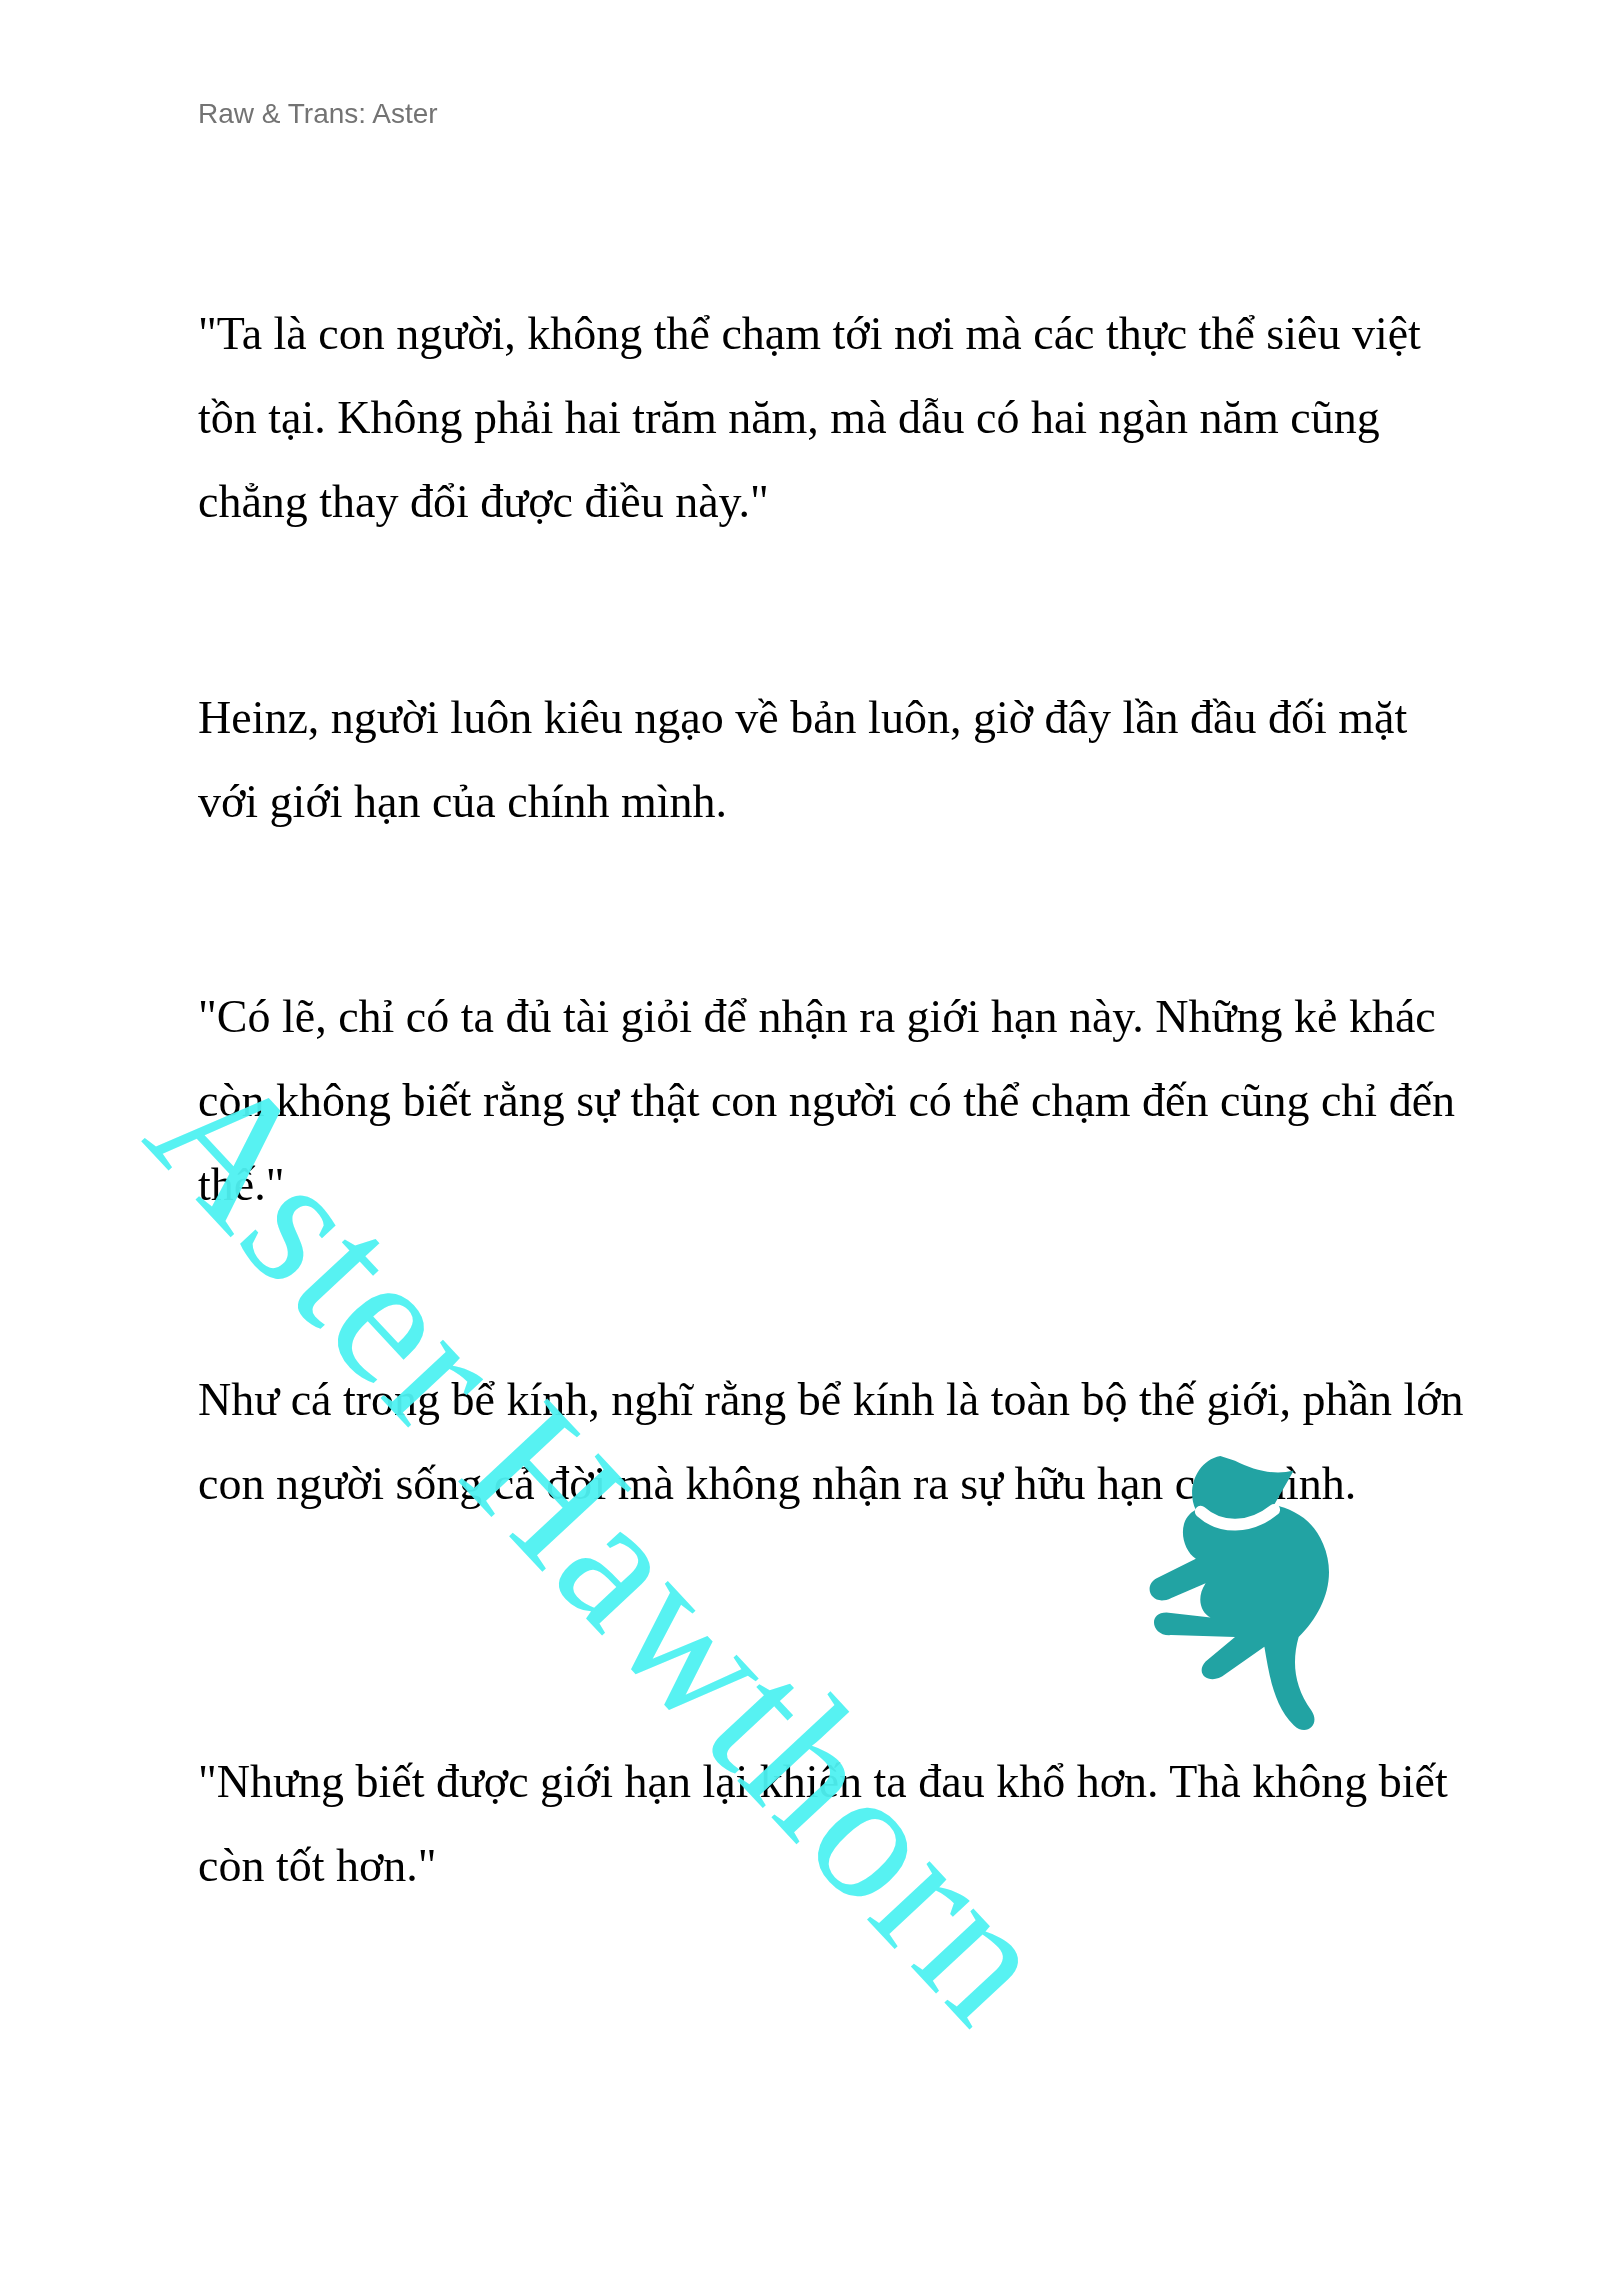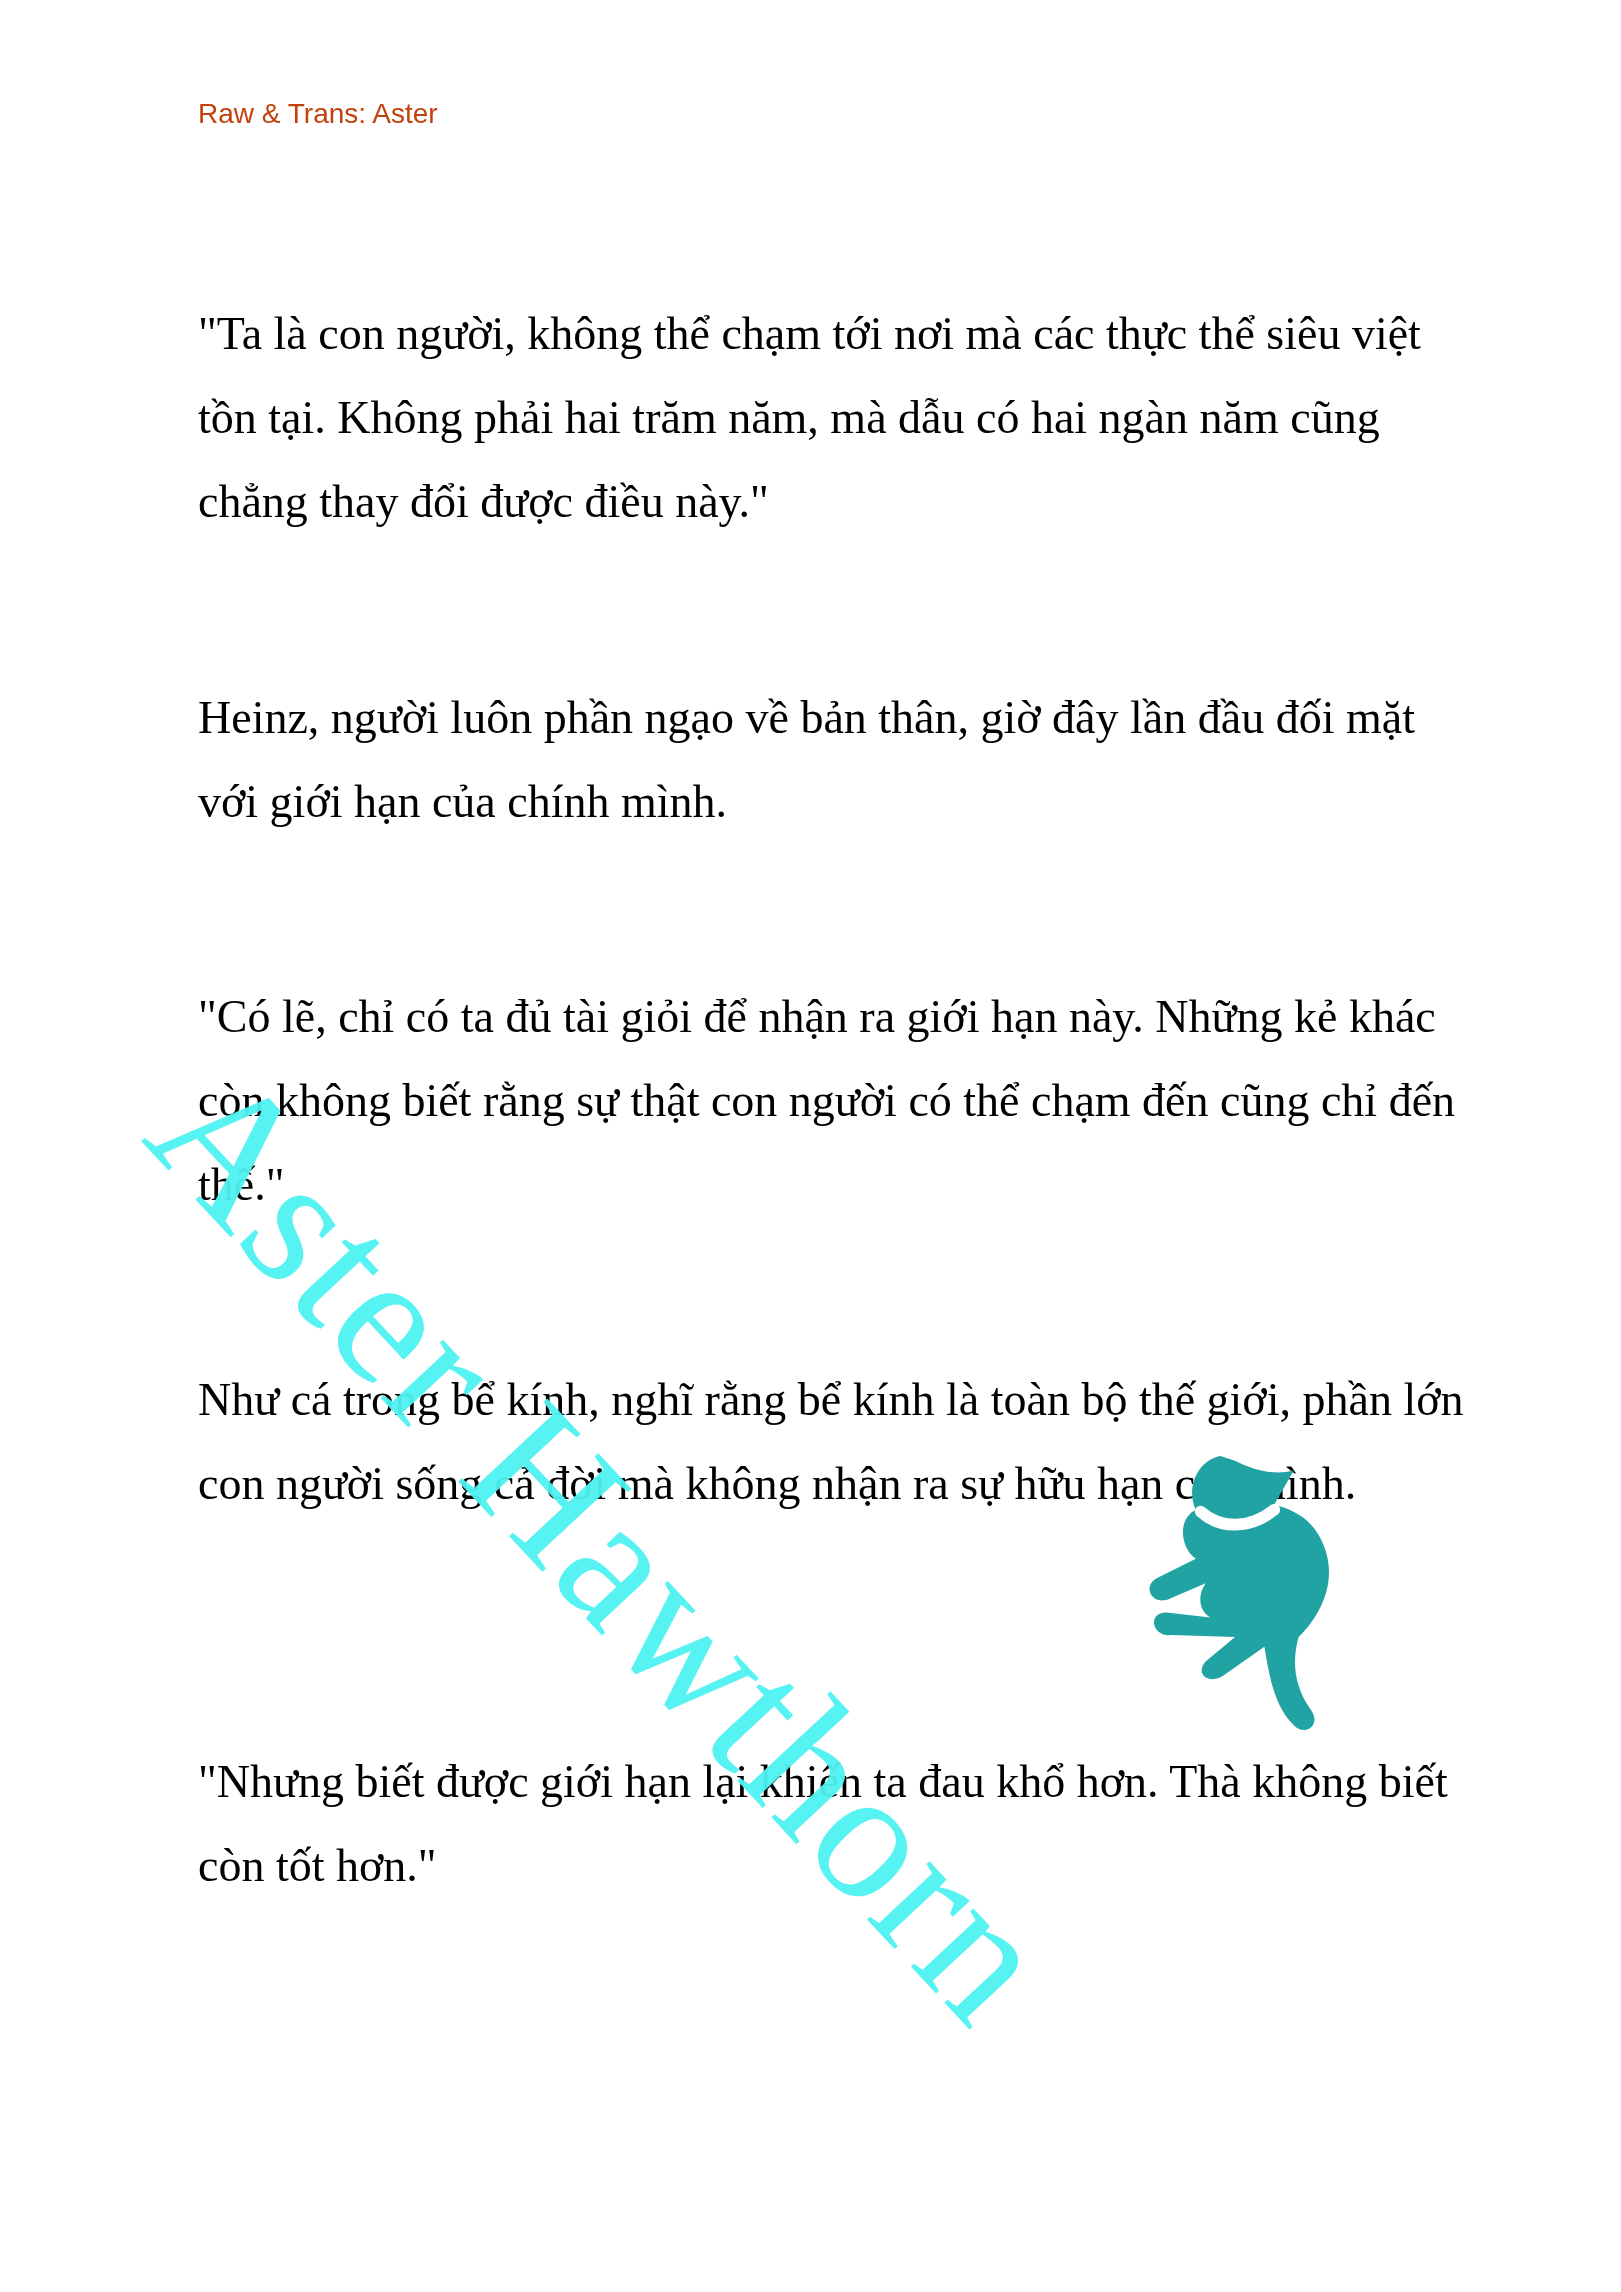--- a/index.html
+++ b/index.html
@@ -1,40 +1,40 @@
 <!DOCTYPE html>
 <html><head>
 <meta charset="utf-8">
 <style>
   html, body { margin: 0; padding: 0; background: #ffffff; }
   body { width: 1621px; height: 2293px; position: relative; overflow: hidden; }
   .header {
     position: absolute; left: 198px; top: 98px;
-    font-family: "Liberation Sans", sans-serif; font-size: 28px; color: #c2410c;
+    font-family: "Liberation Sans", sans-serif; font-size: 28px; color: #737373;
   }
   .para {
     position: absolute; left: 198px; width: 1274px;
     font-family: "Liberation Serif", serif; font-size: 46px; line-height: 84px;
     color: #000; margin: 0;
   }
   .watermark {
     position: absolute; left: 186px; top: 990px;
     font-family: "Liberation Serif", serif; font-size: 186px; color: #4ff2f2;
     transform: rotate(47deg); transform-origin: left center; white-space: nowrap;
     opacity: 0.95; pointer-events: none; letter-spacing: 2px;
   }
   .cat { position: absolute; left: 1127px; top: 1451px; width: 216px; height: 284px; }
 </style>
 </head>
 <body>
 
 <div class="header">Raw &amp; Trans: Aster</div>
 
 <p class="para" style="top:292px">"Ta là con người, không thể chạm tới nơi mà các thực thể siêu việt tồn tại. Không phải hai trăm năm, mà dẫu có hai ngàn năm cũng chẳng thay đổi được điều này."</p>
-<p class="para" style="top:676px">Heinz, người luôn phần ngạo về bản thân, giờ đây lần đầu đối mặt với giới hạn của chính mình.</p>
+<p class="para" style="top:676px">Heinz, người luôn kiêu ngạo về bản luôn, giờ đây lần đầu đối mặt với giới hạn của chính mình.</p>
 <p class="para" style="top:975px">"Có lẽ, chỉ có ta đủ tài giỏi để nhận ra giới hạn này. Những kẻ khác còn không biết rằng sự thật con người có thể chạm đến cũng chỉ đến thế."</p>
 <p class="para" style="top:1358px">Như cá trong bể kính, nghĩ rằng bể kính là toàn bộ thế giới, phần lớn con người sống cả đời mà không nhận ra sự hữu hạn của mình.</p>
 <p class="para" style="top:1740px">"Nhưng biết được giới hạn lại khiến ta đau khổ hơn. Thà không biết còn tốt hơn."</p>
 
 <div class="watermark">Aster Hawthorn</div>
 
 <svg class="cat" viewBox="0 0 220 290">
   <g fill="#22a3a3">
     <path d="M95 5 C70 10 60 40 70 60 C50 70 55 100 70 110 L30 130 C15 138 25 160 45 150 L80 135 C70 150 75 165 85 170 L40 165 C20 165 25 190 45 188 L110 190 L80 215 C68 228 85 240 100 228 L140 200 C145 230 150 260 170 280 C182 292 198 280 188 265 C170 240 168 215 175 190 C200 165 215 130 200 95 C190 70 170 60 150 55 L170 20 C150 25 130 20 110 10 Z"></path>
   </g>

